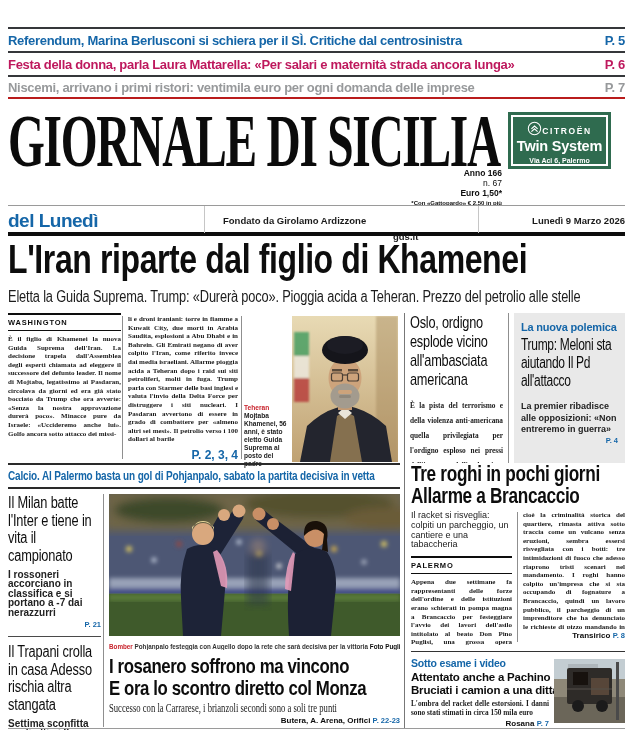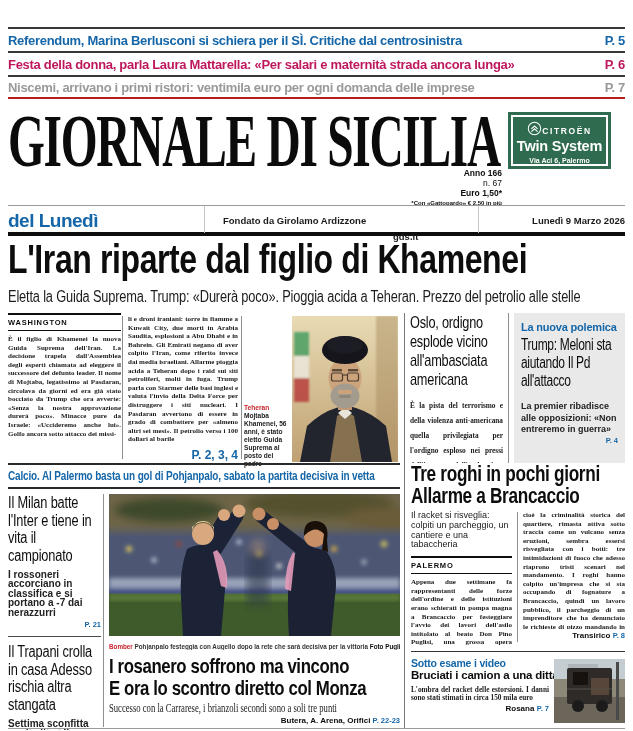--- a/index.html
+++ b/index.html
@@ -322,20 +322,21 @@
   </div>
   <div class="bran-byline byline">
     <span>Transirico</span>
     <span class="pageref" style="font-size:7.5px;">P. 8</span>
   </div>
 
   <div class="hrule" style="left:411px; top:651px; width:214px; background:#333;"></div>
 
   <div class="abs" style="left:411px; top:657px; width:214px;">
     <div class="pach-kicker blue">Sotto esame i video</div>
+    <div class="pach-h" style="margin-top:2px;">Attentato anche a Pachino</div>
     <div class="pach-h">Bruciati i camion a una ditta</div>
     <div class="pach-body">L'ombra del racket delle estorsioni. I danni sono stati stimati in circa 150 mila euro</div>
     <div class="byline" style="width:138px; margin-top:1px;">
       <span>Rosana</span>
       <span class="pageref" style="font-size:7.5px;">P. 7</span>
     </div>
   </div>
 
   <svg class="abs" style="left:554px; top:659px;" width="71" height="64" viewBox="0 0 71 64">
     <rect width="71" height="22" fill="#c3cdd2"></rect>

